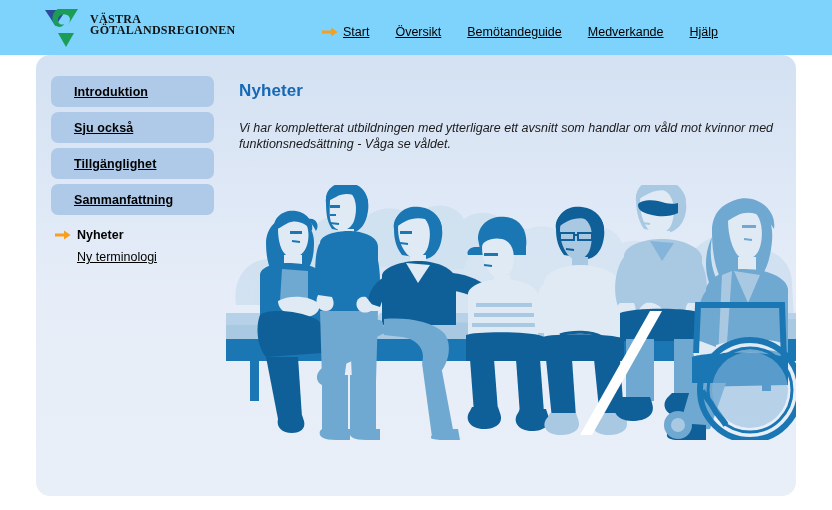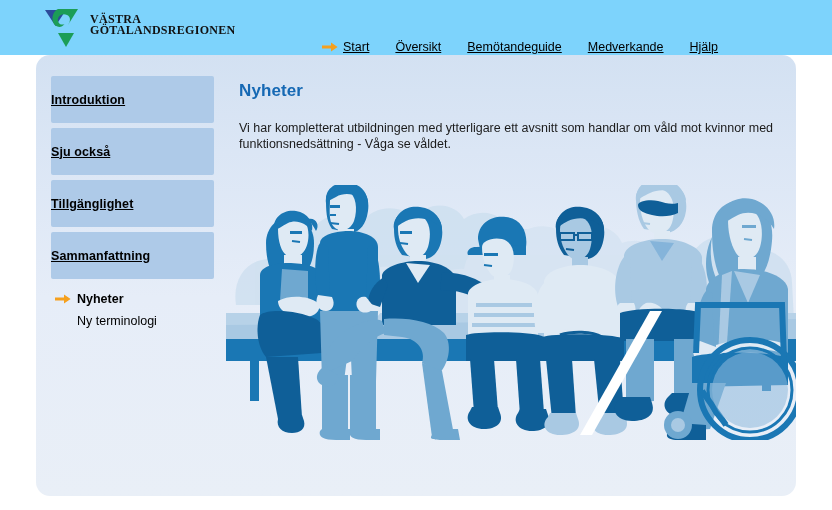--- a/index.html
+++ b/index.html
@@ -53,24 +53,24 @@
   }
   .logo-line2 {
     font-size: 12px;
     display: block;
   }
 
   
   #topnav {
     position: absolute;
     left: 322px;
-    top: 34px;
+    top: 25px;
     height: 20px;
     display: flex;
-    align-items: flex-end;
+    align-items: flex-start;
   }
   .nav-item {
     display: flex;
     align-items: center;
     margin-right: 26px;
     white-space: nowrap;
   }
   .nav-item:last-child { margin-right: 6px; }
   .nav-link {
     font-size: 12.5px;
@@ -99,27 +99,28 @@
 
   
   #sidebar {
     position: absolute;
     left: 15px;
     top: 21px;
     width: 175px;
   }
   .side-box {
     width: 163px;
-    height: 47px;
+    height: 31px;
     margin-bottom: 5px;
-    border-radius: 2px;
+    border-radius: 7px;
     background: #aecae8;
     display: flex;
     align-items: center;
     box-sizing: border-box;
+    padding-left: 23px;
   }
   .side-box-label {
     font-size: 12.5px;
     font-weight: bold;
     color: #000000;
     text-decoration: underline;
     letter-spacing: 0.1px;
   }
 
   #sidebar-current {
@@ -139,20 +140,21 @@
     font-weight: bold;
     color: #000000;
   }
   .side-sub {
     margin-left: 26px;
     margin-top: 5px;
   }
   .side-sub-label {
     font-size: 12.5px;
     color: #000000;
+    text-decoration: underline;
   }
 
   
   #content {
     position: absolute;
     left: 203px;
     top: 26px;
     width: 545px;
   }
   #page-title {
@@ -161,20 +163,21 @@
     color: #1669b4;
     margin: 0 0 19px 0;
     letter-spacing: 0.1px;
   }
   .body-para {
     font-size: 12.5px;
     color: #1b1b1b;
     line-height: 16px;
     margin: 16px 0 15px 0;
     max-width: 540px;
+    font-style: italic;
   }
 
   
   #illustration {
     position: absolute;
     left: 190px;
     top: 130px;
     width: 570px;
     height: 255px;
   }

